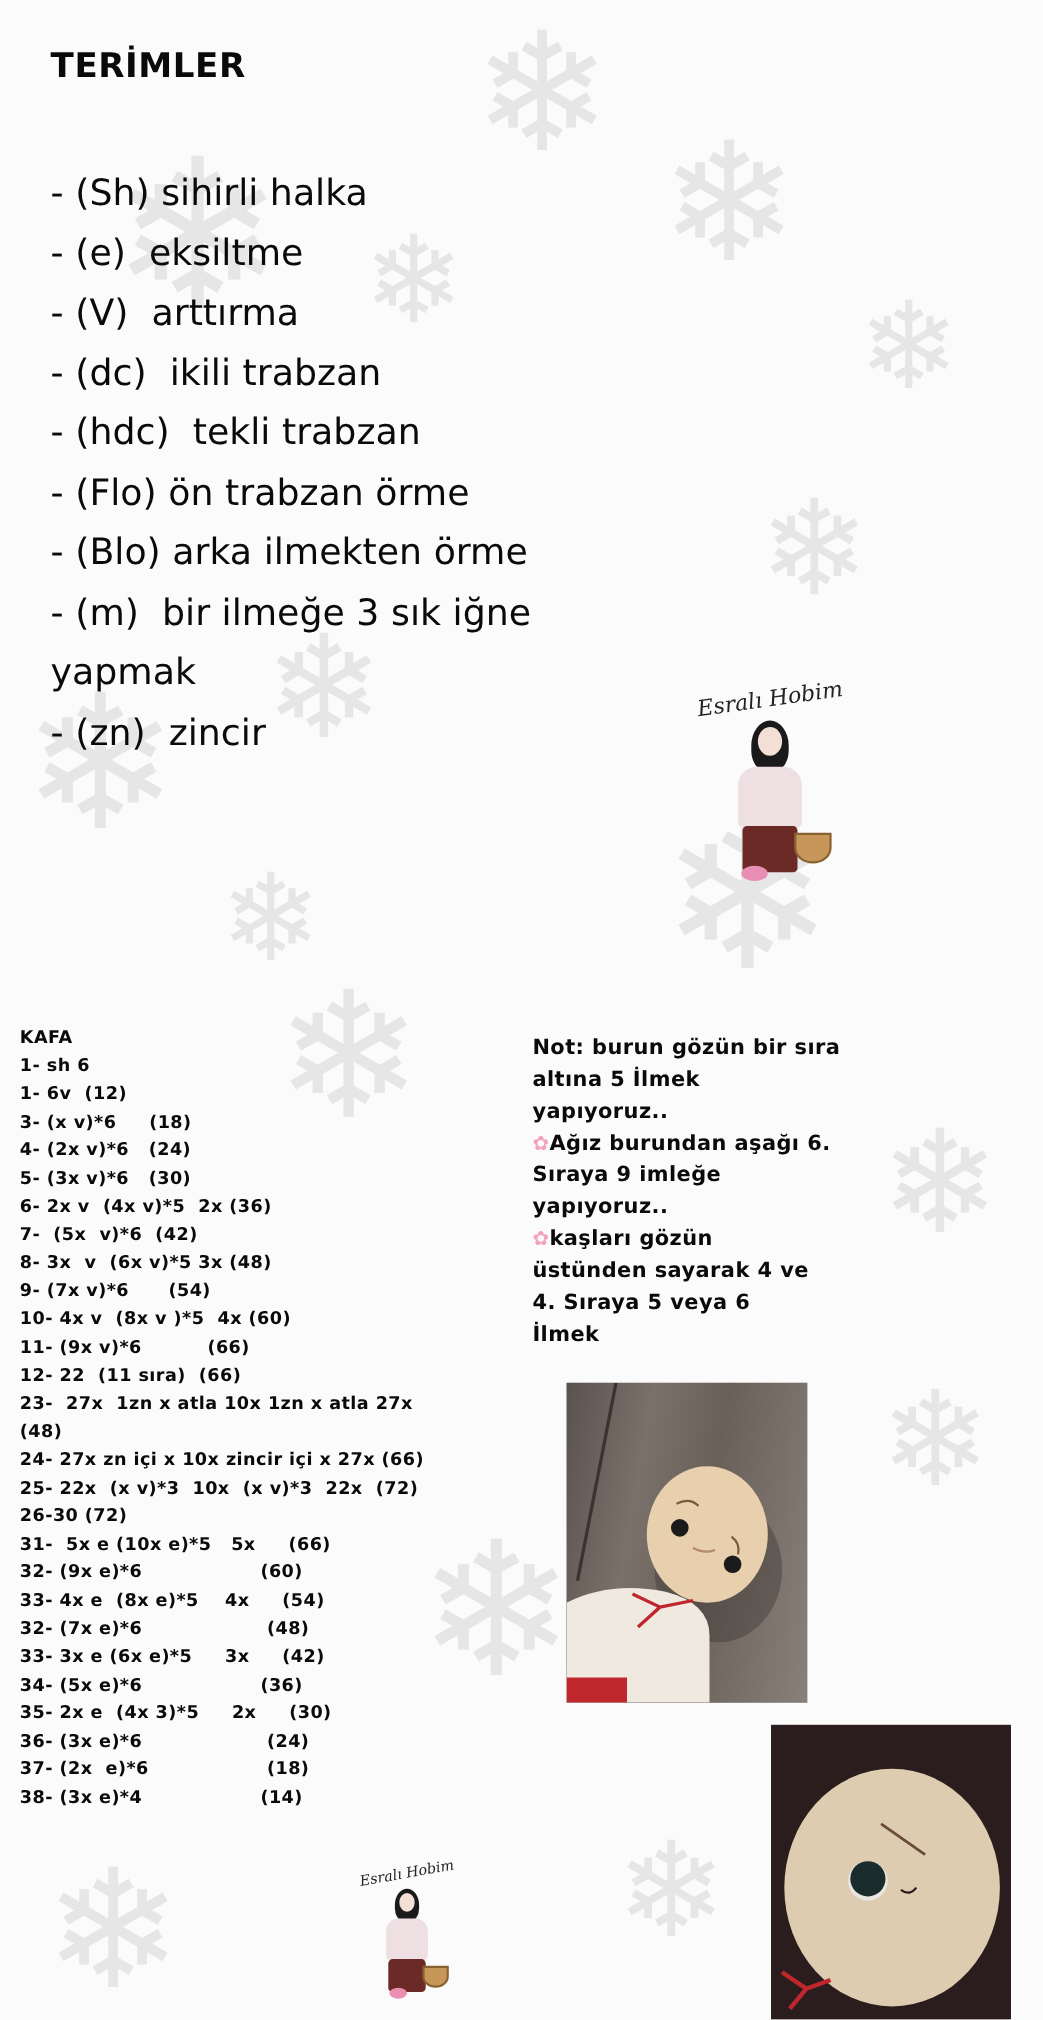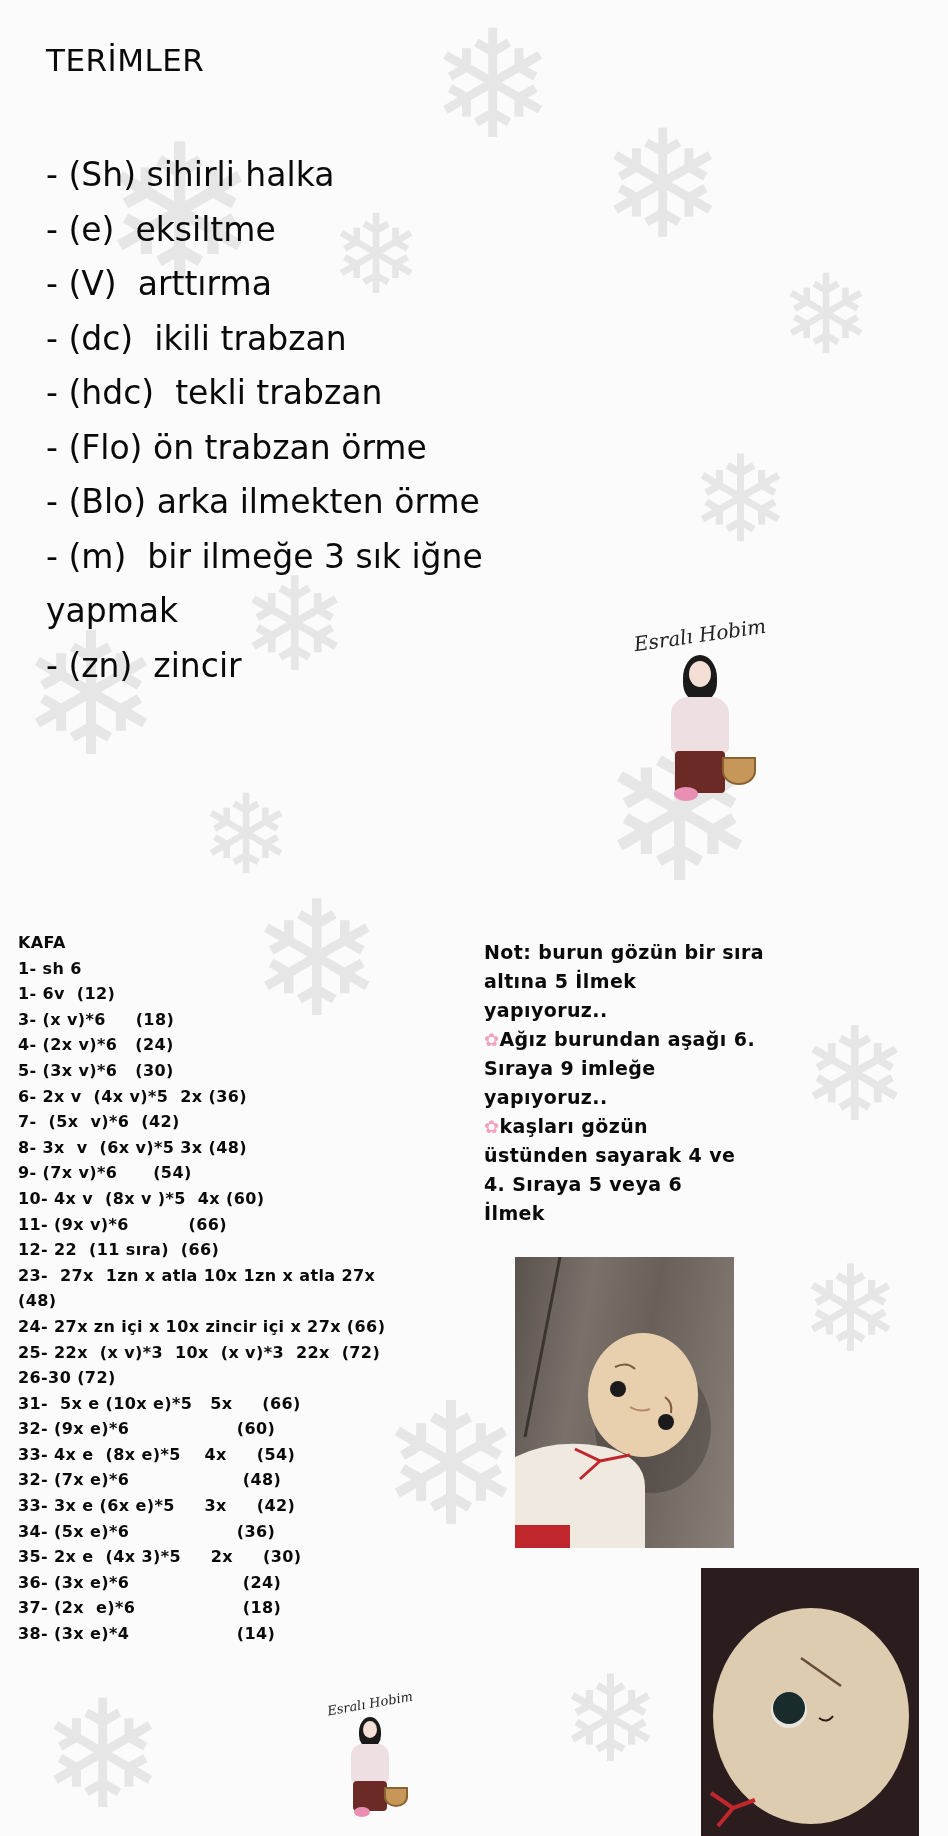--- a/index.html
+++ b/index.html
@@ -3,21 +3,21 @@
 <meta charset="utf-8">
 <style>
   html, body { margin:0; padding:0; }
   body {
     width:948px; height:1836px; position:relative; overflow:hidden;
     background:#fbfbfb;
     font-family:"DejaVu Sans", "Liberation Sans", sans-serif;
     color:#0a0a0a;
   }
   .flake { position:absolute; color:#e6e6e6; font-size:150px; line-height:1; user-select:none; }
-  .terms-title { position:absolute; left:46px; top:42px; font-weight:normal; font-size:31px; letter-spacing:0.5px; }
+  .terms-title { position:absolute; left:46px; top:42px; font-weight:bold; font-size:31px; letter-spacing:0.5px; }
   .terms-list { position:absolute; left:46px; top:148px; width:560px; font-weight:normal; font-size:33px; line-height:54.5px; }
   .terms-list div { white-space:pre; }
   .logo { position:absolute; text-align:center; }
   .logo-text { font-family:"DejaVu Serif", serif; font-style:italic; color:#222; }
   .hijab-girl { position:relative; margin:0 auto; }
   .head { position:absolute; left:50%; transform:translateX(-50%); background:#1a1a1a; border-radius:50% 50% 40% 40%; }
   .face { position:absolute; left:50%; transform:translateX(-50%); background:#f3dfd5; border-radius:50%; }
   .sweater { position:absolute; left:50%; transform:translateX(-50%); background:#eedfe2; border-radius:30% 30% 10% 10%; }
   .skirt { position:absolute; left:50%; transform:translateX(-50%); background:#6b2a26; border-radius:4px; }
   .basket { position:absolute; background:#c7975a; border-radius:0 0 50% 50%; border:2px solid #8a6232; }

